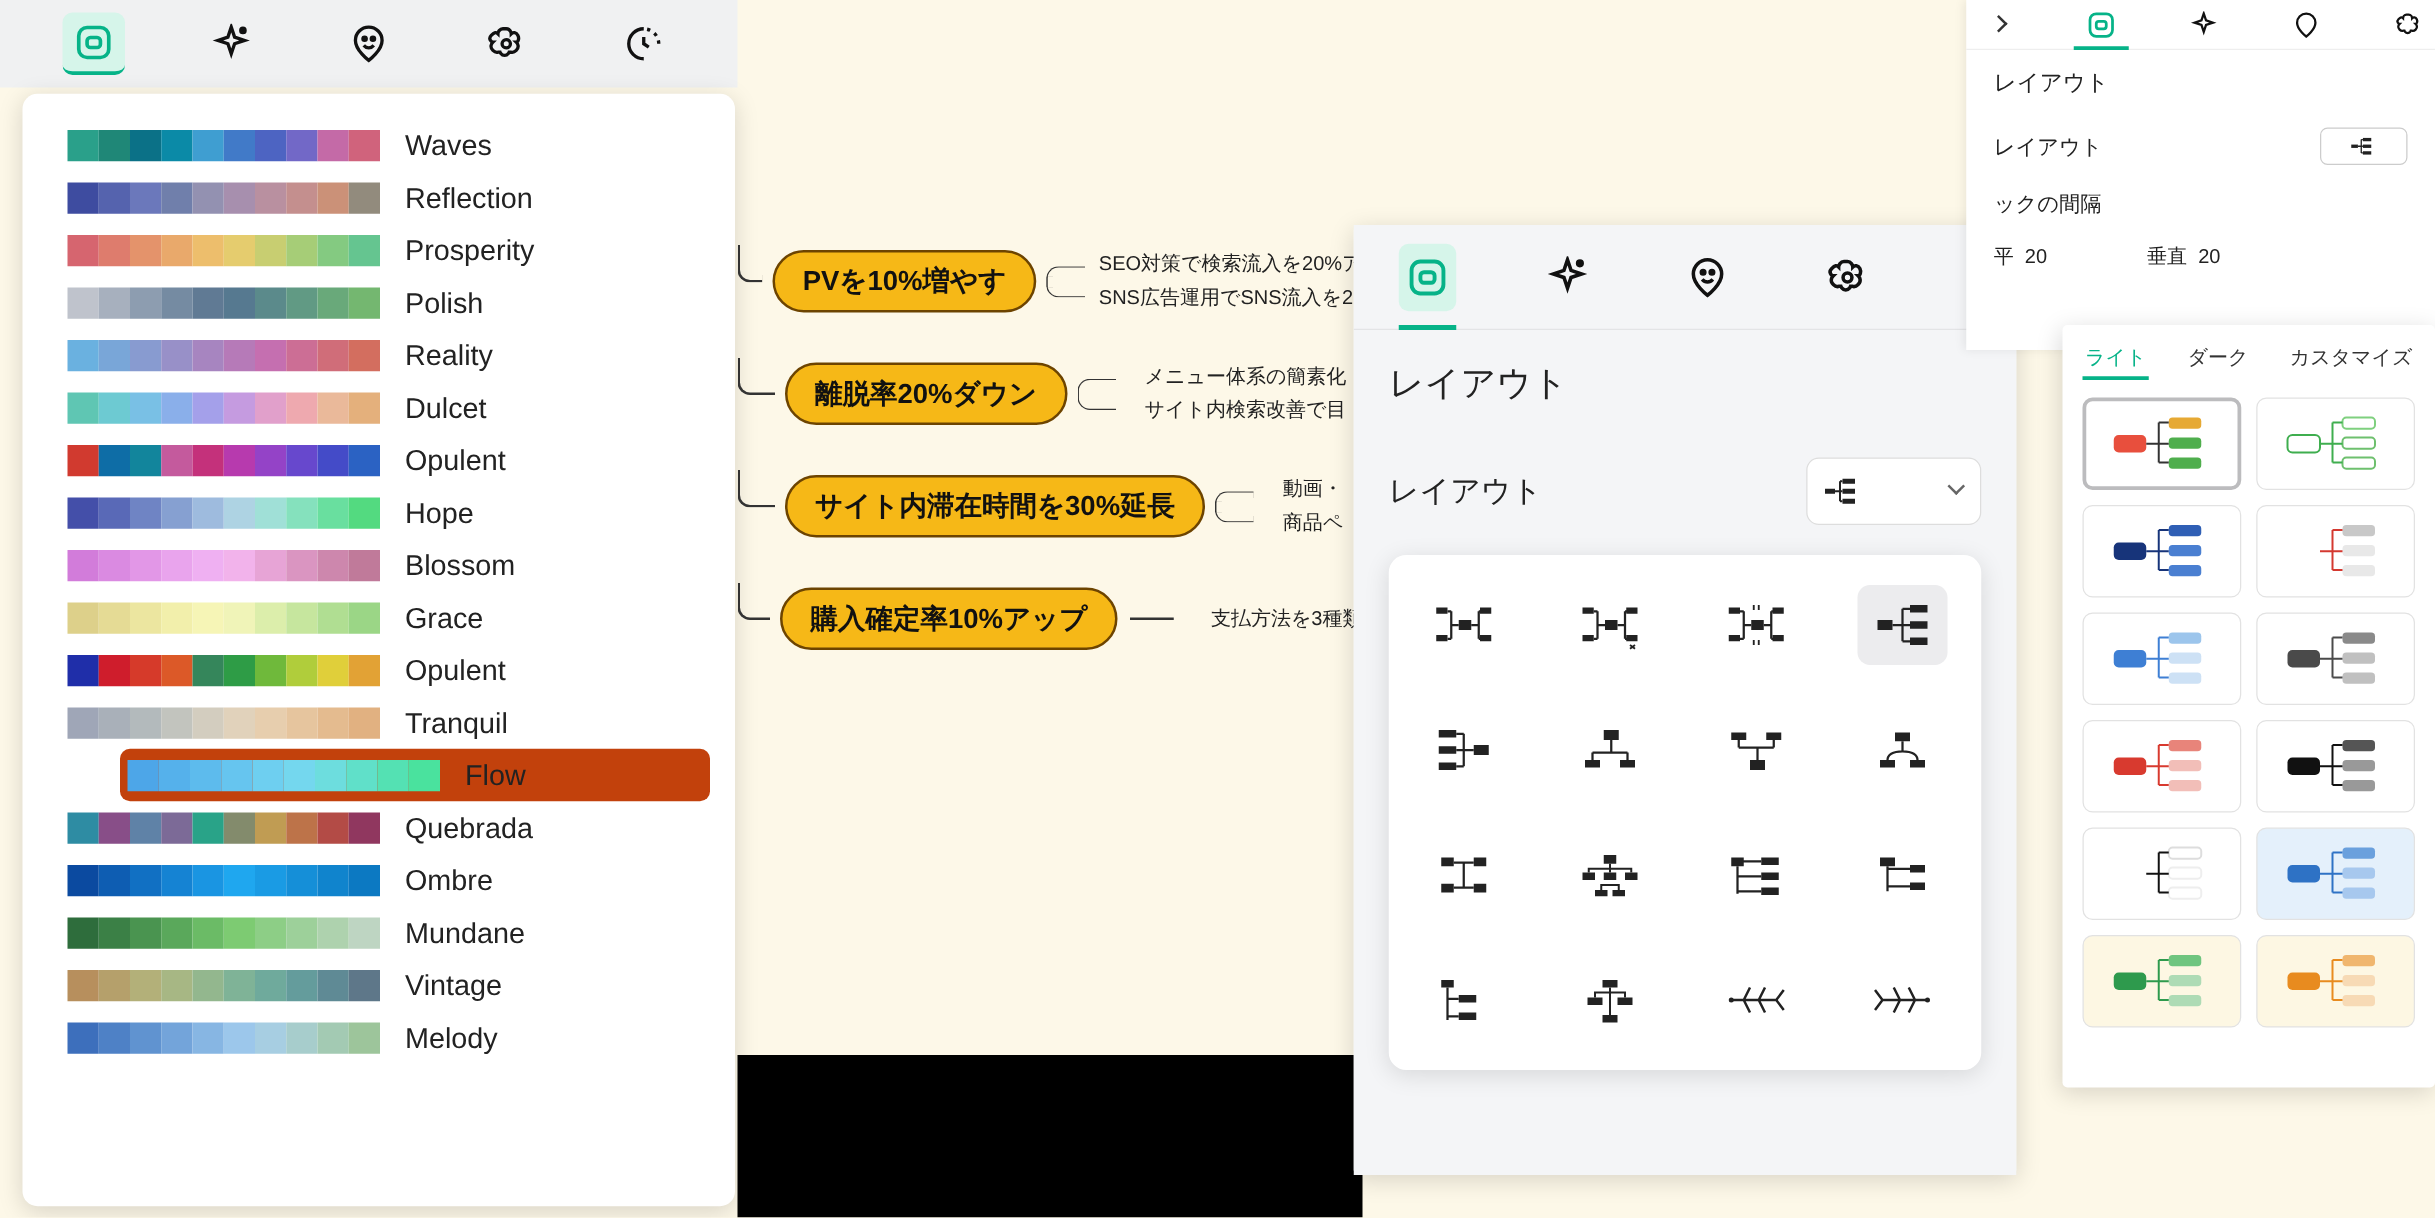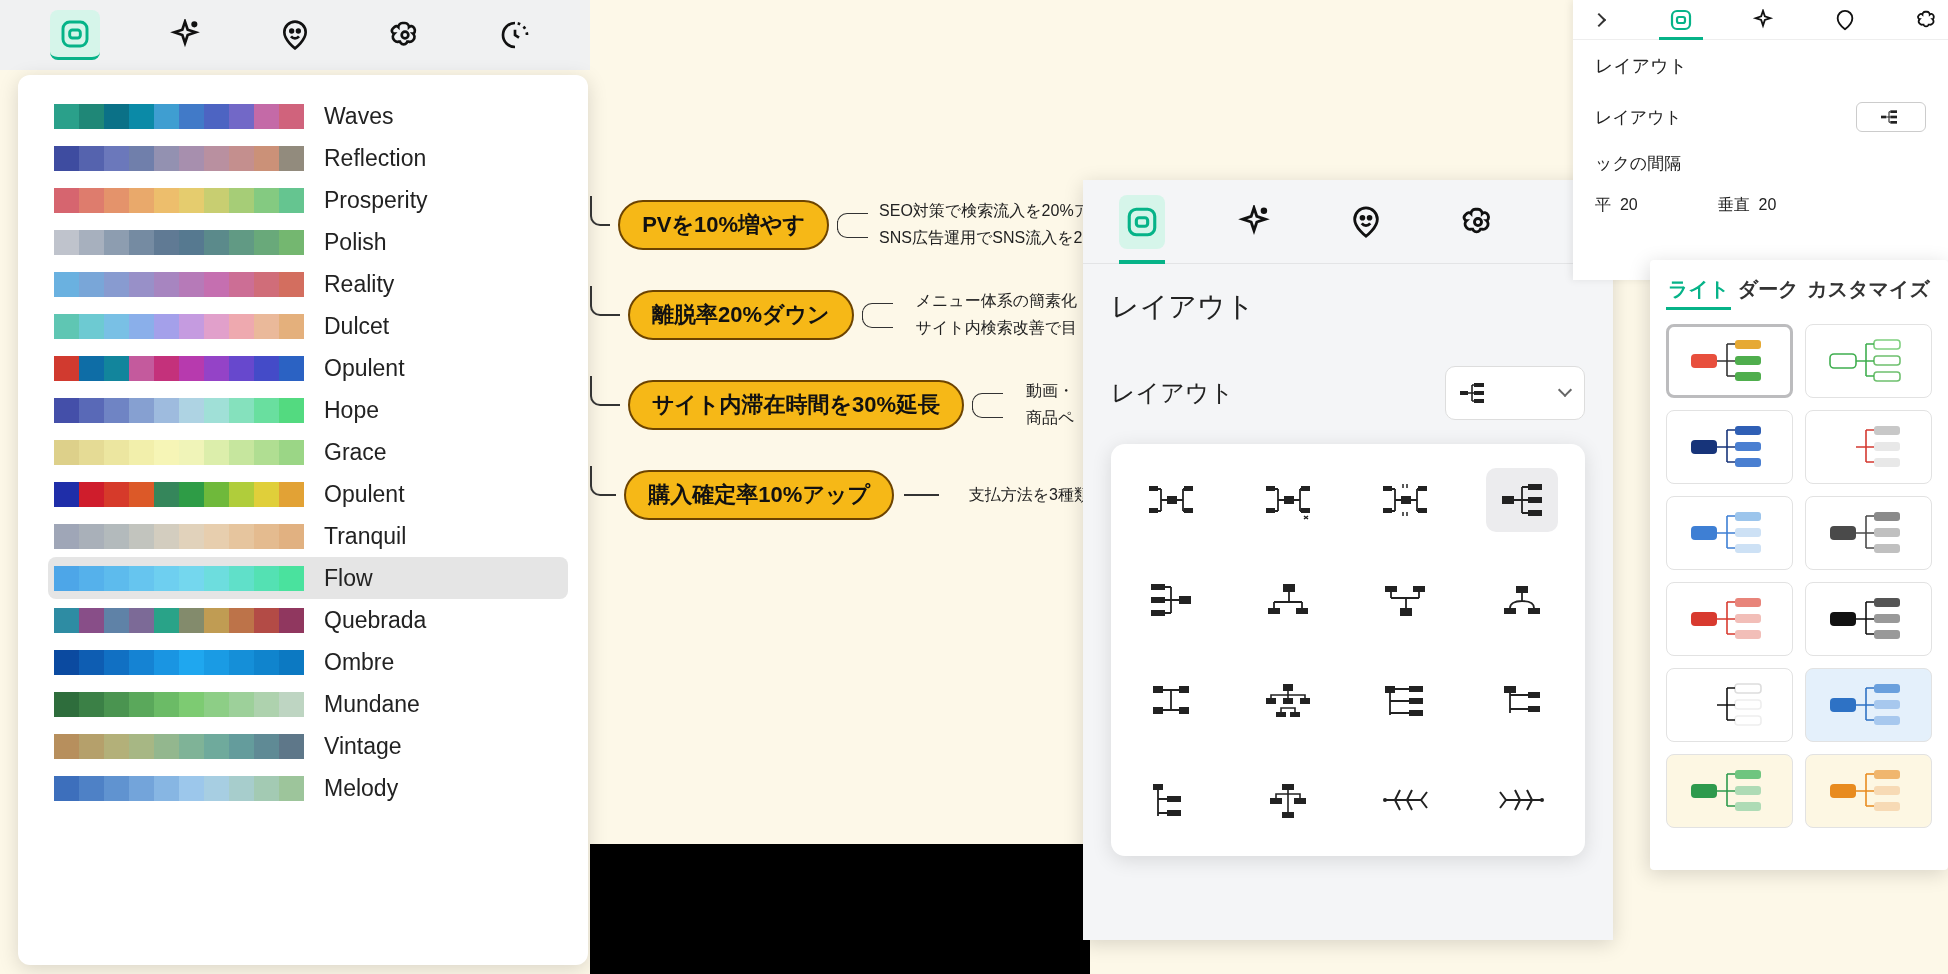--- a/index.html
+++ b/index.html
@@ -54,21 +54,21 @@
     padding-right: 10px;
   }
   .palette-row {
     display: flex;
     align-items: center;
     height: 42px;
     padding: 3px 6px;
     border-radius: 8px;
     cursor: pointer;
   }
-  .palette-row.selected { background: #e5e5e5; }
+  .palette-row.selected { background: #c2410c; margin-left: 48px; }
   .swatches { display: flex; gap: 0; margin-right: 20px; }
   .swatch { width: 25px; height: 25px; }
   .palette-name { font-size: 23px; color: #222; }
 
   .palette-scroll::-webkit-scrollbar { width: 10px; }
   .palette-scroll::-webkit-scrollbar-thumb { background: #c8c9cb; border-radius: 5px; }
   .palette-scroll::-webkit-scrollbar-track { background: transparent; }
 
   
   .canvas {
@@ -253,23 +253,22 @@
     position: absolute;
     right: 0; top: 260px;
     width: 298px; height: 610px;
     background: #fff;
     box-shadow: -2px 4px 20px rgba(0,0,0,0.15);
     border-radius: 4px;
     padding: 12px 16px;
   }
   .tabs4 {
     display:flex; justify-content:space-between;
-    font-size: 20px;
+    font-size: 16px;
     margin-bottom: 14px;
-    font-weight: bold;
   }
   .tabs4 .tab { cursor:pointer; padding: 4px 2px; color:#333; }
   .tabs4 .tab.active { color:#06b388; border-bottom:3px solid #06b388; }
   .theme-grid {
     display:grid;
     grid-template-columns: 1fr 1fr;
     gap: 12px;
   }
   .theme-thumb {
     height: 74px;
@@ -453,20 +452,35 @@
             <div class="swatch" style="background: rgb(111, 132, 196);"></div>
             <div class="swatch" style="background: rgb(134, 160, 209);"></div>
             <div class="swatch" style="background: rgb(158, 187, 222);"></div>
             <div class="swatch" style="background: rgb(174, 211, 227);"></div>
             <div class="swatch" style="background: rgb(160, 224, 215);"></div>
             <div class="swatch" style="background: rgb(133, 225, 189);"></div>
             <div class="swatch" style="background: rgb(105, 223, 159);"></div>
             <div class="swatch" style="background: rgb(83, 218, 128);"></div>
           </div>
           <div class="palette-name">Hope</div>
+        </div>
+        <div class="palette-row">
+          <div class="swatches">
+            <div class="swatch" style="background: rgb(210, 124, 218);"></div>
+            <div class="swatch" style="background: rgb(218, 138, 225);"></div>
+            <div class="swatch" style="background: rgb(226, 151, 231);"></div>
+            <div class="swatch" style="background: rgb(233, 164, 237);"></div>
+            <div class="swatch" style="background: rgb(239, 176, 242);"></div>
+            <div class="swatch" style="background: rgb(242, 179, 235);"></div>
+            <div class="swatch" style="background: rgb(231, 164, 214);"></div>
+            <div class="swatch" style="background: rgb(218, 149, 193);"></div>
+            <div class="swatch" style="background: rgb(205, 135, 173);"></div>
+            <div class="swatch" style="background: rgb(192, 122, 154);"></div>
+          </div>
+          <div class="palette-name">Blossom</div>
         </div>
         <div class="palette-row">
           <div class="swatches">
             <div class="swatch" style="background: rgb(221, 208, 138);"></div>
             <div class="swatch" style="background: rgb(229, 219, 149);"></div>
             <div class="swatch" style="background: rgb(236, 230, 160);"></div>
             <div class="swatch" style="background: rgb(242, 239, 171);"></div>
             <div class="swatch" style="background: rgb(246, 245, 182);"></div>
             <div class="swatch" style="background: rgb(240, 244, 184);"></div>
             <div class="swatch" style="background: rgb(220, 238, 171);"></div>

